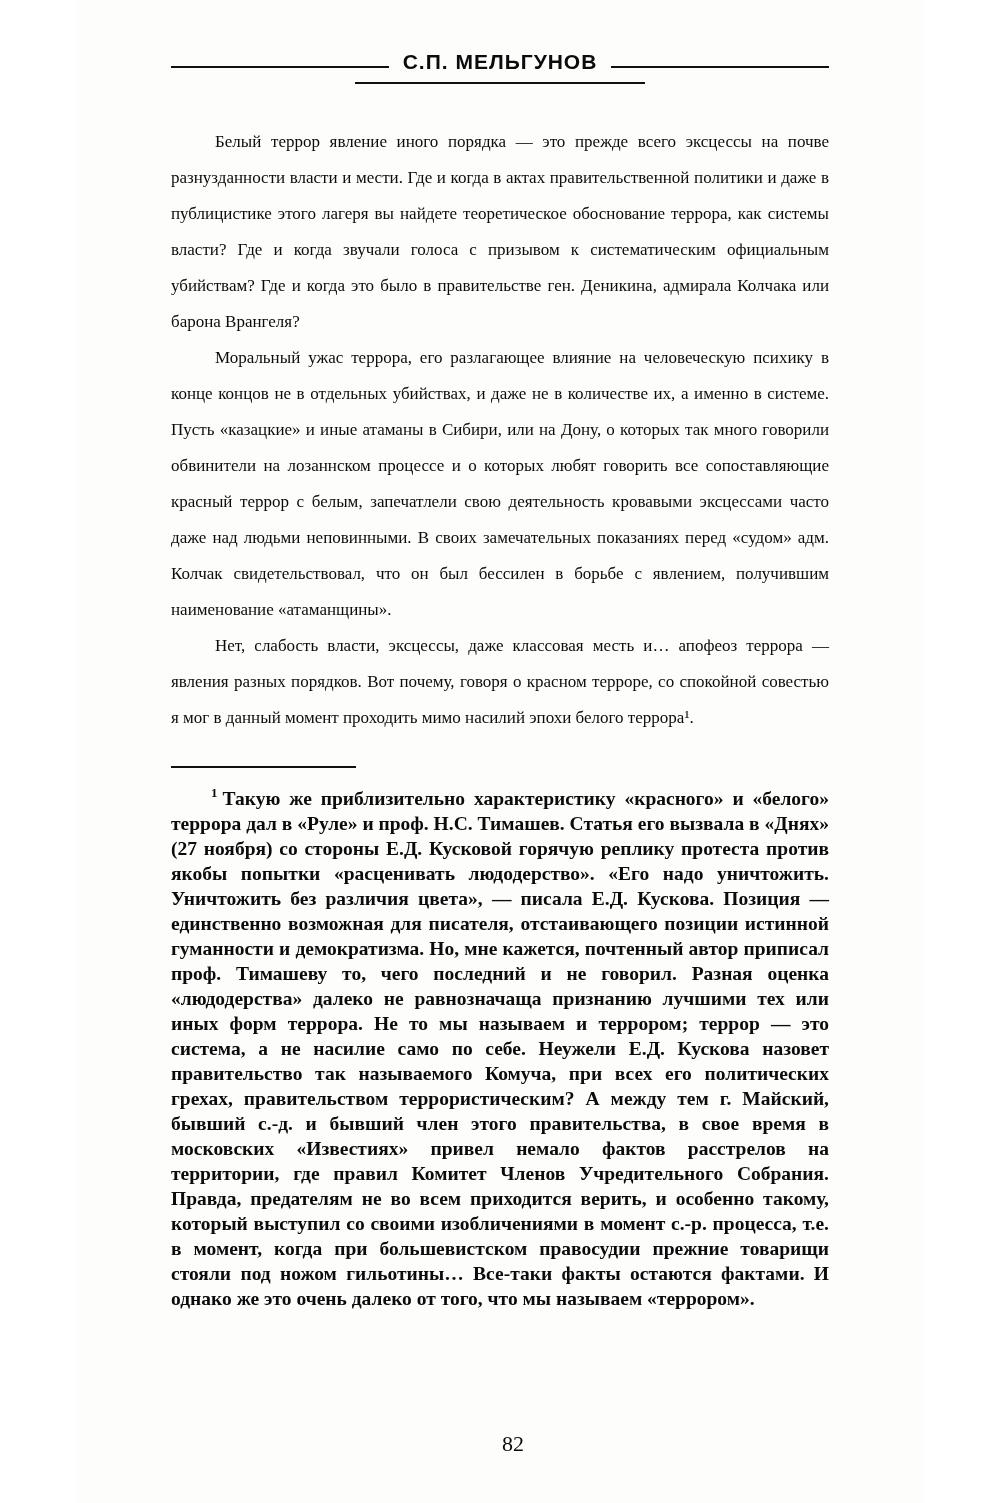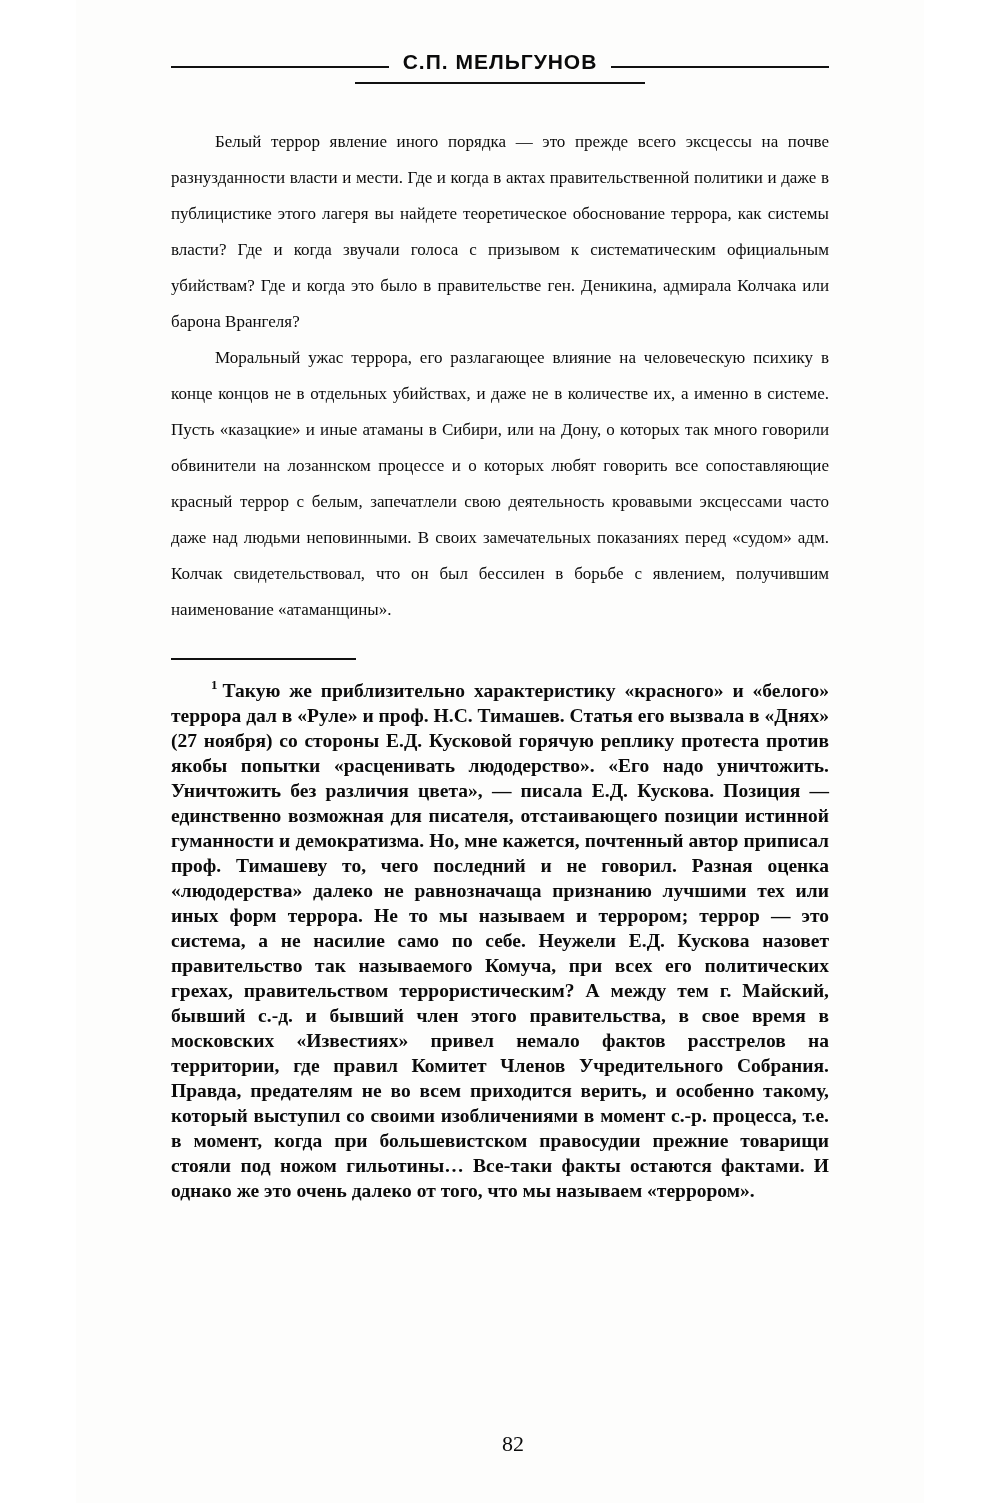--- a/index.html
+++ b/index.html
@@ -104,20 +104,21 @@
       <span class="rule"></span>
       <span class="header-title">С.П. МЕЛЬГУНОВ</span>
       <span class="rule"></span>
     </div>
     <div class="rule short"></div>
   </header>
 
   <main class="body-text">
     <p>Белый террор явление иного порядка — это прежде всего эксцессы на почве разнузданности власти и мести. Где и когда в актах правительственной политики и даже в публицистике этого лагеря вы найдете теоретическое обоснование террора, как системы власти? Где и когда звучали голоса с призывом к систематическим официальным убийствам? Где и когда это было в правительстве ген. Деникина, адмирала Колчака или барона Врангеля?</p>
     <p>Моральный ужас террора, его разлагающее влияние на человеческую психику в конце концов не в отдельных убийствах, и даже не в количестве их, а именно в системе. Пусть «казацкие» и иные атаманы в Сибири, или на Дону, о которых так много говорили обвинители на лозаннском процессе и о которых любят говорить все сопоставляющие красный террор с белым, запечатлели свою деятельность кровавыми эксцессами часто даже над людьми неповинными. В своих замечательных показаниях перед «судом» адм. Колчак свидетельствовал, что он был бессилен в борьбе с явлением, получившим наименование «атаманщины».</p>
+    <p>Нет, слабость власти, эксцессы, даже классовая месть и… апофеоз террора — явления разных порядков. Вот почему, говоря о красном терроре, со спокойной совестью я мог в данный момент проходить мимо насилий эпохи белого террора¹.</p>
   </main>
 
   <section class="footnote-block">
     <div class="rule footnote-sep"></div>
     <p class="footnote-text">
       <sup>1</sup><span>Такую же приблизительно характеристику «красного» и «белого» террора дал в «Руле» и проф. Н.С. Тимашев. Статья его вызвала в «Днях» (27 ноября) со стороны Е.Д. Кусковой горячую реплику протеста против якобы попытки «расценивать людодерство». «Его надо уничтожить. Уничтожить без различия цвета», — писала Е.Д. Кускова. Позиция — единственно возможная для писателя, отстаивающего позиции истинной гуманности и демократизма. Но, мне кажется, почтенный автор приписал проф. Тимашеву то, чего последний и не говорил. Разная оценка «людодерства» далеко не равнозначаща признанию лучшими тех или иных форм террора. Не то мы называем и террором; террор — это система, а не насилие само по себе. Неужели Е.Д. Кускова назовет правительство так называемого Комуча, при всех его политических грехах, правительством террористическим? А между тем г. Майский, бывший с.-д. и бывший член этого правительства, в свое время в московских «Известиях» привел немало фактов расстрелов на территории, где правил Комитет Членов Учредительного Собрания. Правда, предателям не во всем приходится верить, и особенно такому, который выступил со своими изобличениями в момент с.-р. процесса, т.е. в момент, когда при большевистском правосудии прежние товарищи стояли под ножом гильотины… Все-таки факты остаются фактами. И однако же это очень далеко от того, что мы называем «террором».</span>
     </p>
   </section>
 
   <div class="page-number">82</div>

